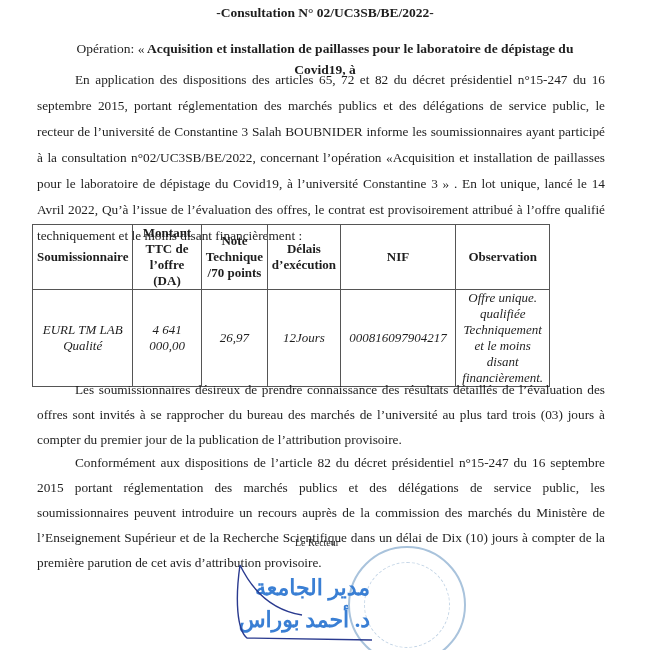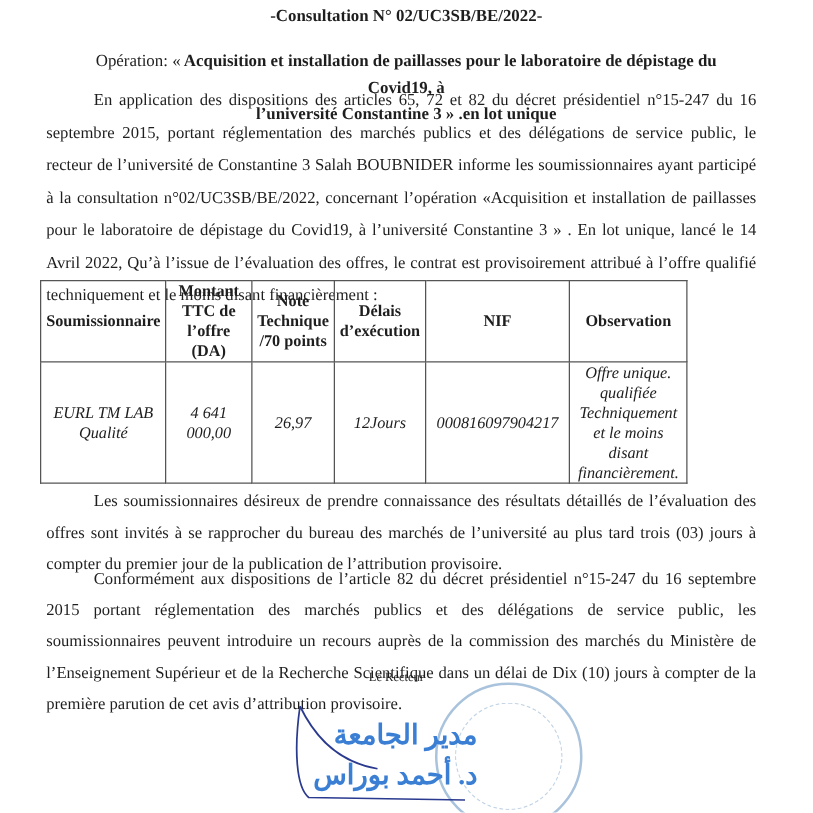--- a/index.html
+++ b/index.html
@@ -20,21 +20,21 @@
     font-size: 13.5px; line-height: 21px; text-align: center;
   }
   .operation .u { font-weight: normal; }
   .operation b { font-weight: bold; }
   .para {
     position: absolute; left: 37px; width: 568px;
     font-size: 13.3px; line-height: 26px; text-align: justify;
     text-indent: 38px;
   }
   .p1 { top: 67px; }
-  .p2 { top: 388px; line-height: 25px; }
+  .p2 { top: 377px; line-height: 25px; }
   .p3 { top: 450px; line-height: 25px; }
   .para b { font-weight: normal; }
   table.results {
     position: absolute; left: 32px; top: 224px;
     border-collapse: collapse; font-size: 13px;
   }
   table.results th, table.results td {
     border: 1px solid #555; text-align: center; padding: 0 3px;
   }
   table.results th { font-weight: bold; height: 48px; line-height: 16px; }
@@ -46,38 +46,37 @@
   .stamp-round {
     position: absolute; left: 348px; top: 546px;
     width: 118px; height: 118px; border-radius: 50%;
     border: 2px solid #a9c3dc; box-sizing: border-box;
   }
   .stamp-round::after {
     content: ""; position: absolute; left: 14px; top: 14px; right: 14px; bottom: 14px;
     border-radius: 50%; border: 1px dashed #c4d5e6;
   }
   .stamp-rect {
-    position: absolute; left: 232px; top: 572px; width: 150px; height: 70px;
+    position: absolute; left: 220px; top: 572px; width: 150px; height: 70px;
     color: #3a7fd4; font-size: 22px; font-weight: bold;
     text-align: right; line-height: 32px;
   }
   .sig-line {
     position: absolute; left: 232px; top: 560px; width: 170px; height: 90px;
   }
 </style>
 </head>
 <body>
 
 <div class="page">
 
   <div class="consultation">-Consultation N° 02/UC3SB/BE/2022-</div>
 
   <div class="operation">
     <span class="u">Opération</span><span>: «</span><b> Acquisition et installation de paillasses pour le laboratoire de dépistage du Covid19, à</b><br>
-    <b>l’université Constantine 3 » .en lot unique</b>
   </div>
 
   <div class="para p1">
     <span>En application des dispositions des articles  65, 72 et 82 du décret présidentiel n°15-247 du 16 septembre 2015, portant réglementation des marchés publics et des délégations de service public, le recteur de l’université de Constantine 3 Salah BOUBNIDER informe les soumissionnaires ayant participé à la consultation </span><b>n°02/UC3SB/BE/2022</b><span>, concernant l’opération </span><b>«Acquisition et installation de paillasses pour le laboratoire de dépistage du Covid19, à l’université Constantine 3 » . En lot unique</b><span>, lancé le </span><b>14 Avril 2022</b><span>, Qu’à l’issue de l’évaluation des offres, le contrat est provisoirement attribué à l’offre qualifié techniquement et le moins disant financièrement :</span>
   </div>
 
   <table class="results">
     <thead>
       <tr>
         <th style="width:96px">Soumissionnaire</th>

